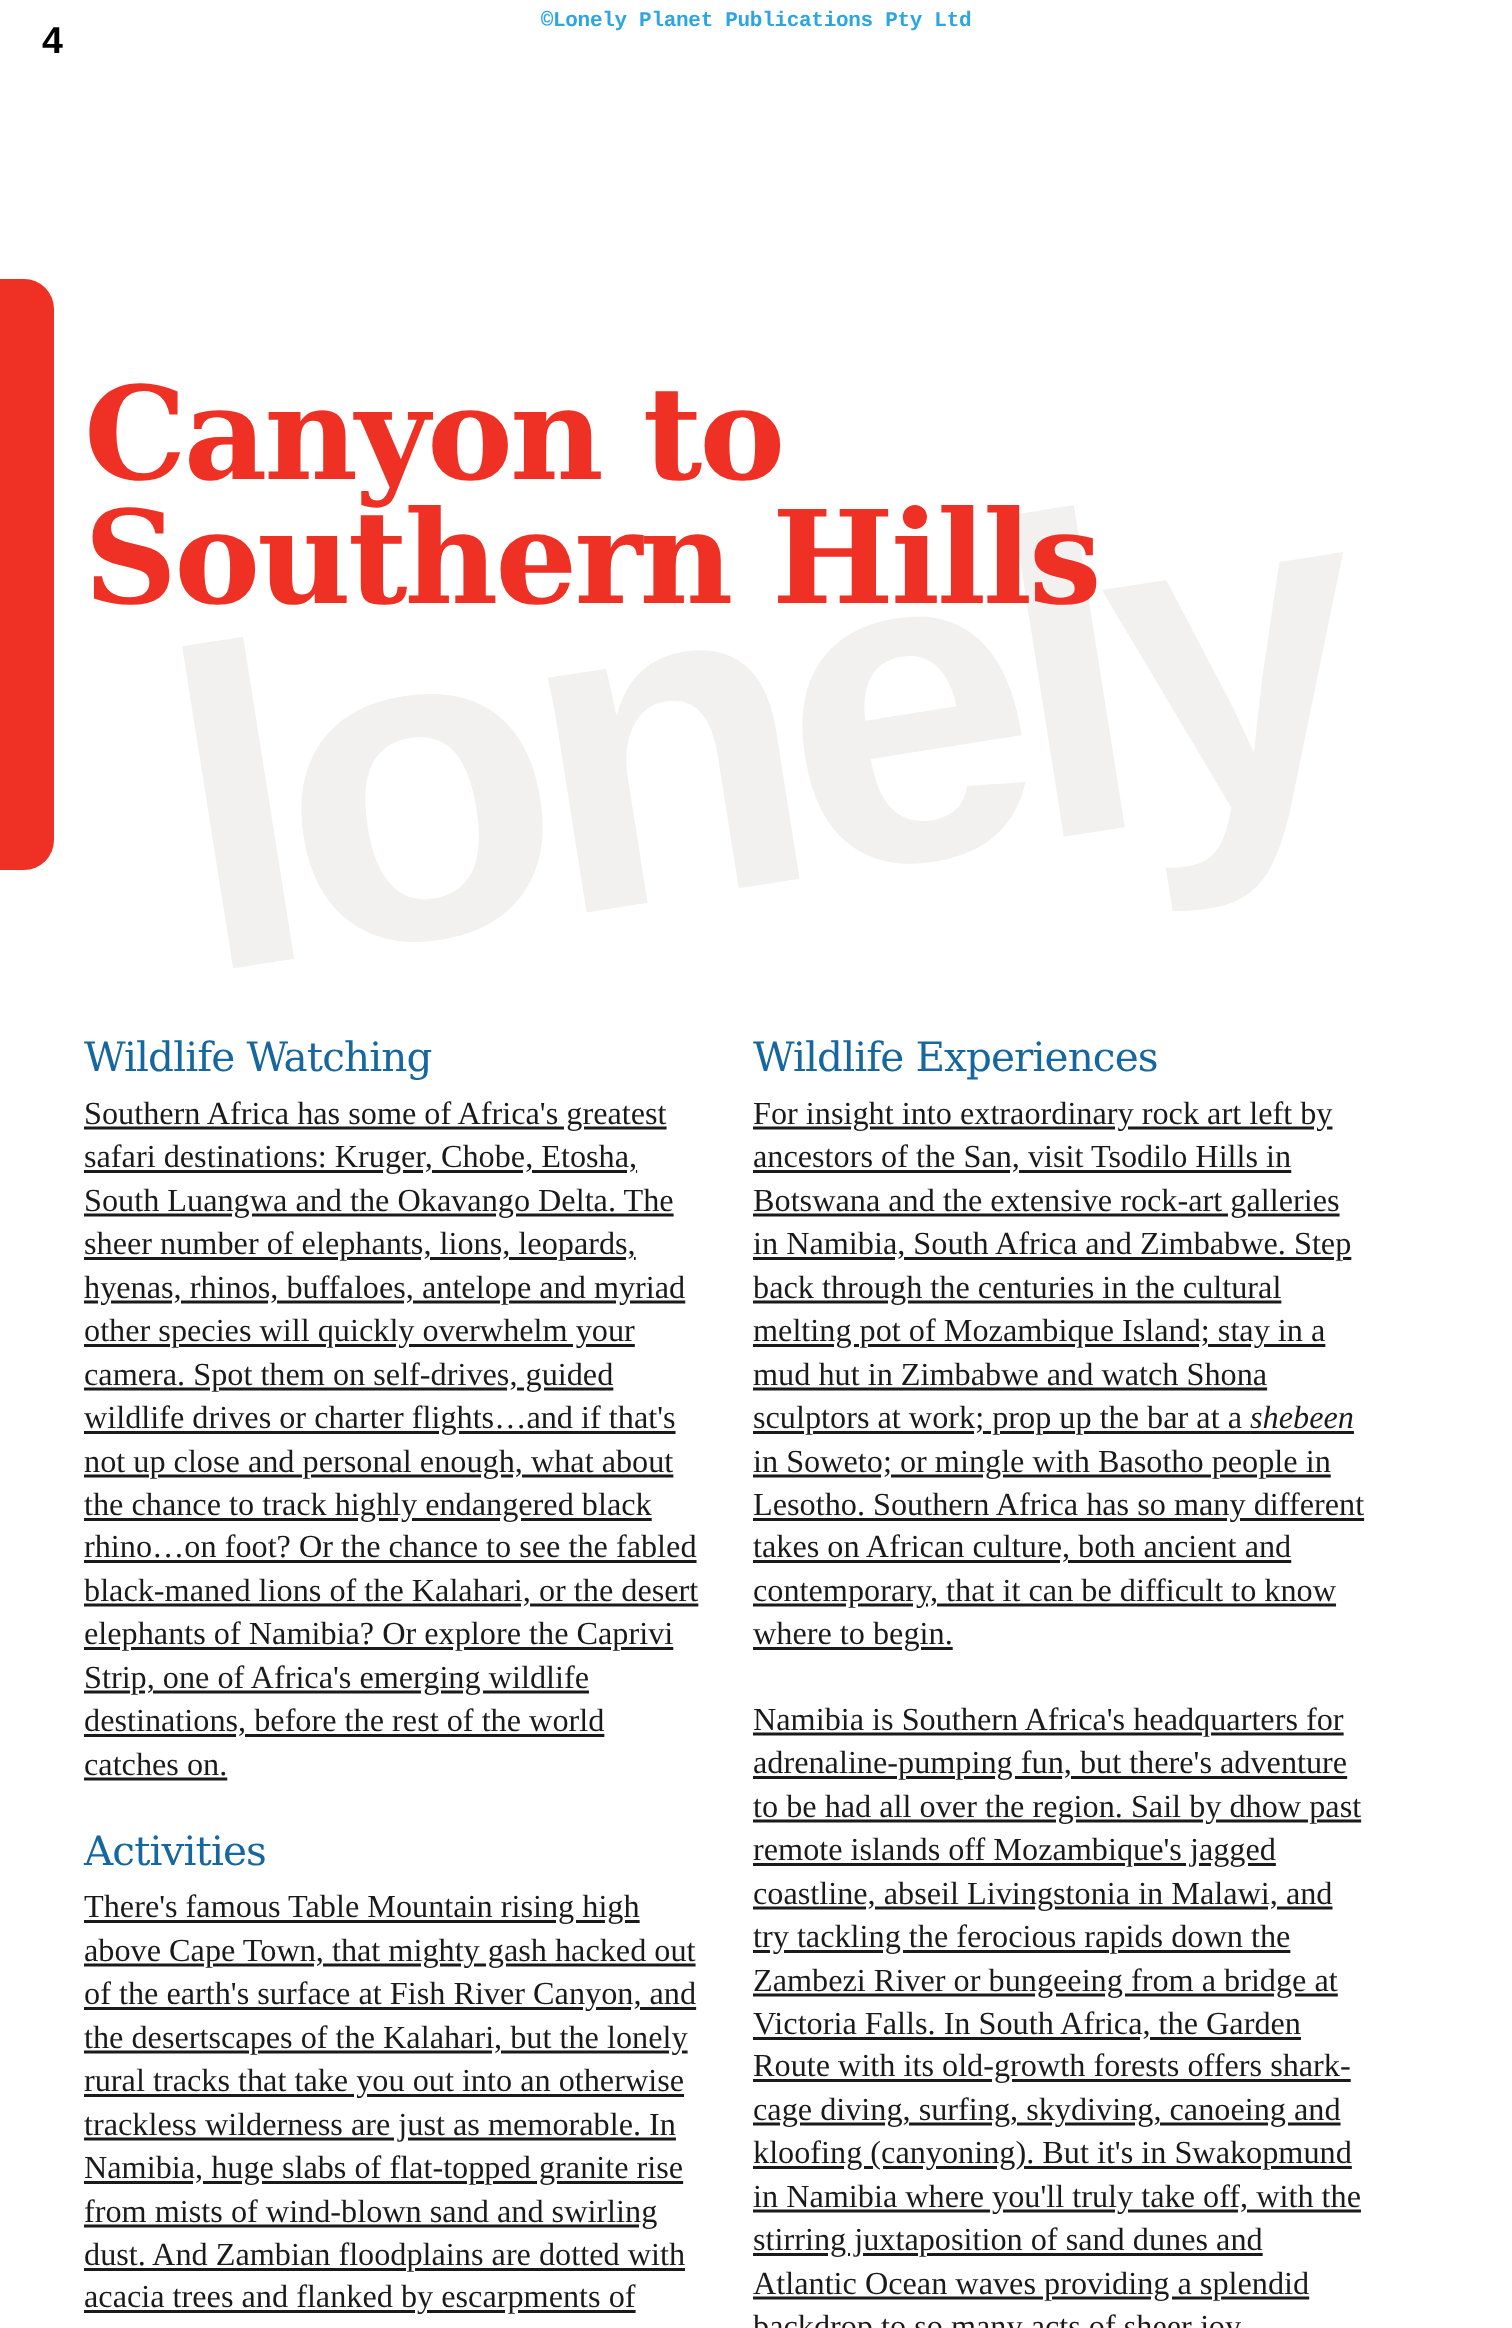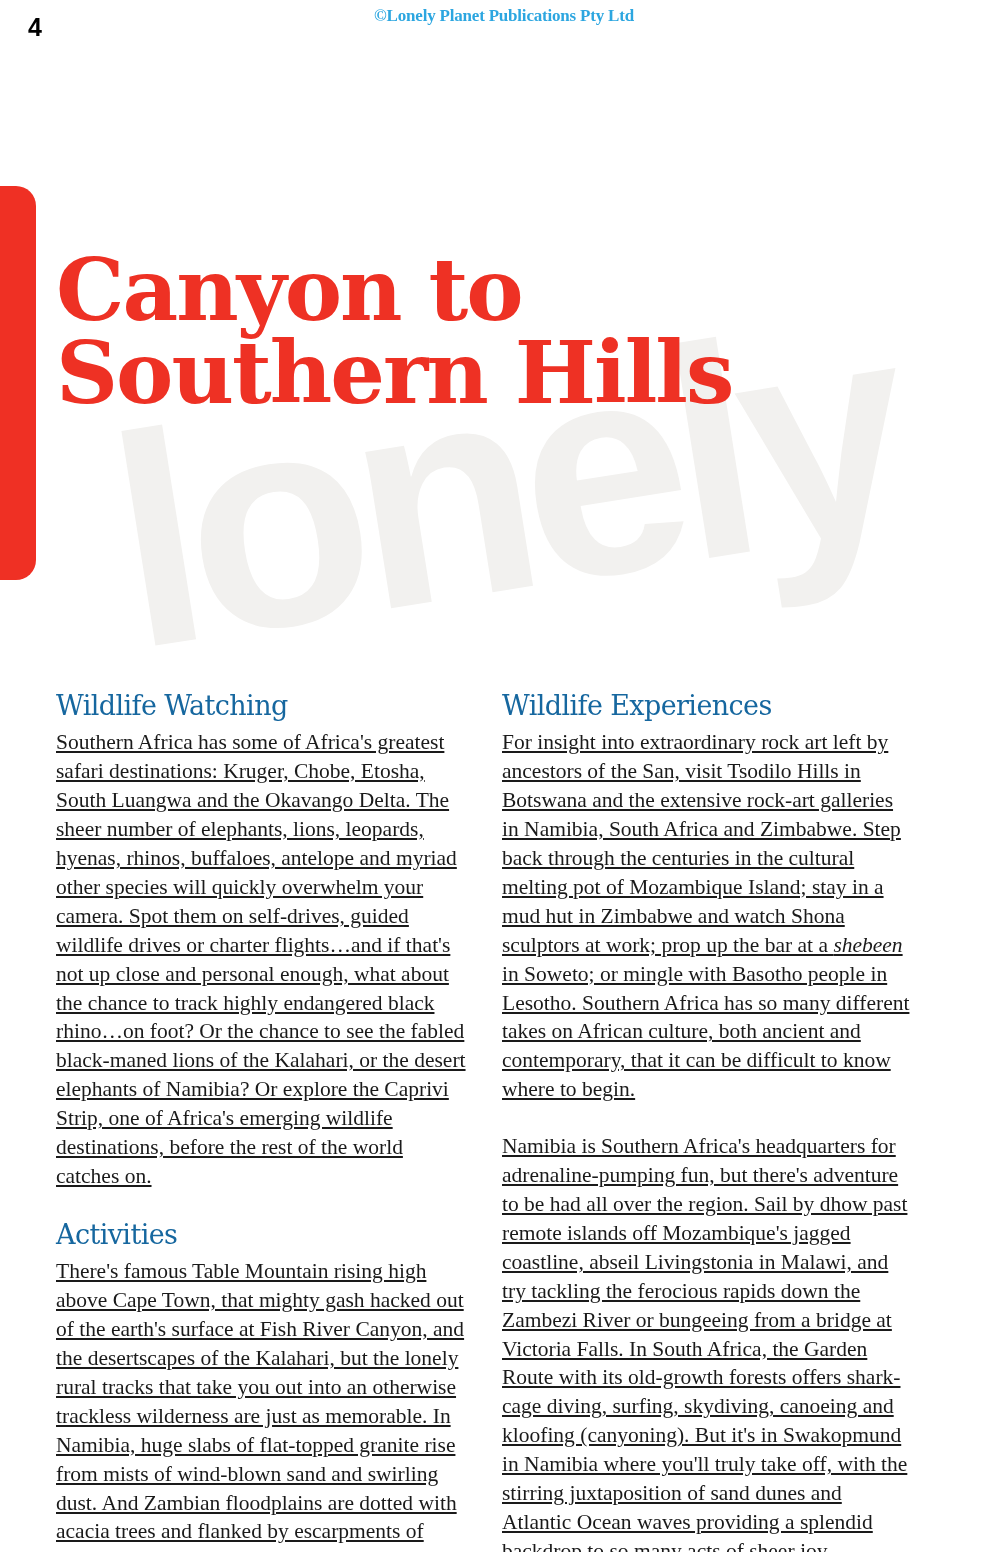--- a/index.html
+++ b/index.html
@@ -52,23 +52,23 @@
     color: #000000;
     z-index: 5;
   }
 
   .copyright {
     position: absolute;
     left: 0;
     right: 0;
     top: 6px;
     text-align: center;
-    font-family: Liberation Serif, serif;
-    font-weight: bold;
-    font-size: 17px;
+    font-family: Liberation Mono, monospace;
+    font-weight: bold;
+    font-size: 14px;
     letter-spacing: -0.2px;
     color: #2ca6e0;
     z-index: 5;
   }
 
   
   .side-tab {
     position: absolute;
     left: -22px;
     top: 186px;

